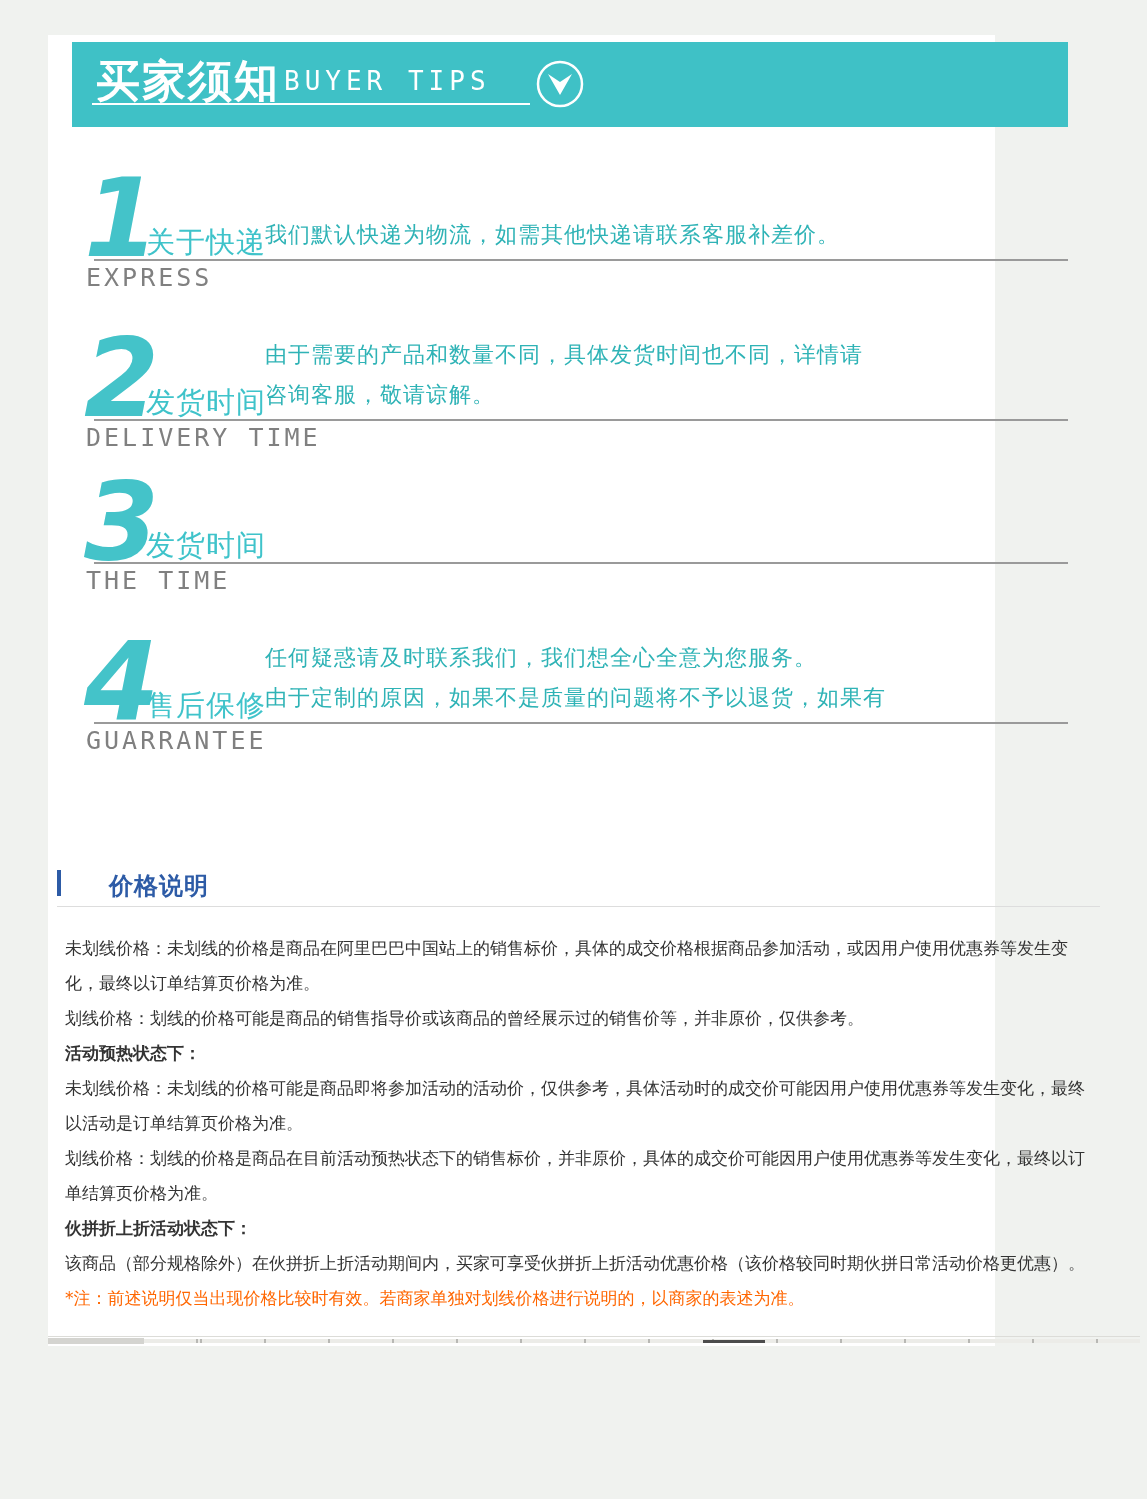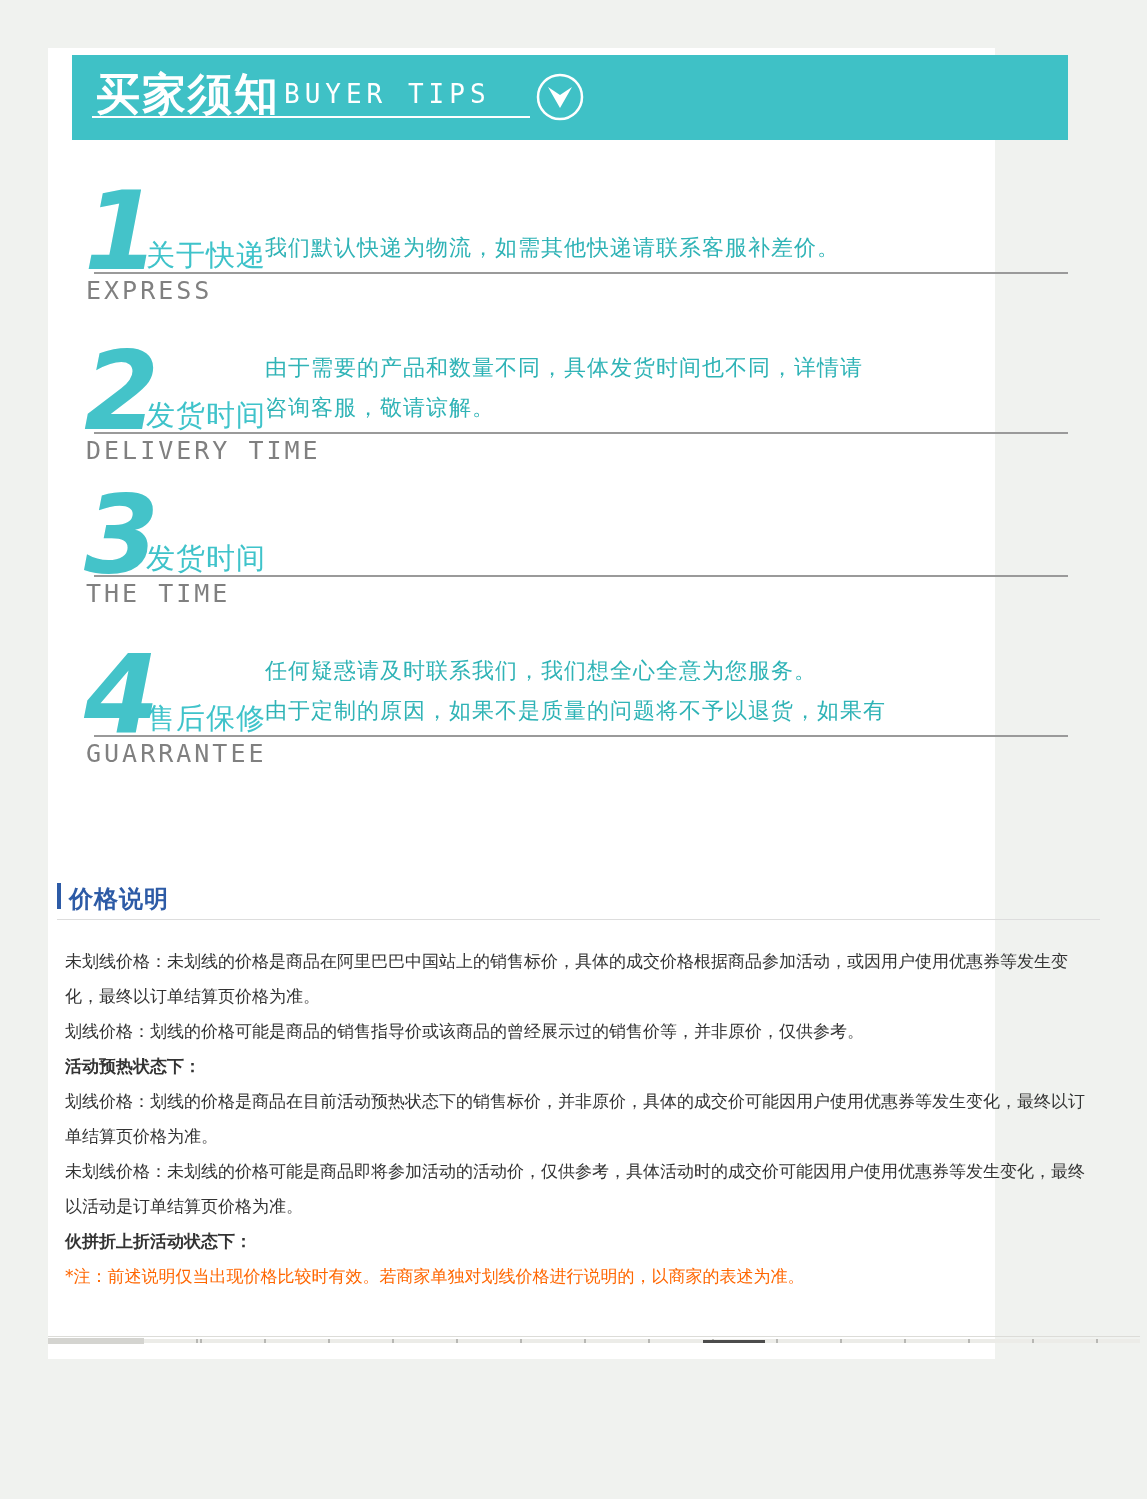--- a/index.html
+++ b/index.html
@@ -4,21 +4,21 @@
 <style>
   :root{
     --bg:#f0f2ef; --panel:#ffffff; --teal:#3fc1c6; --teal-num:#44c3c9;
     --teal-label:#3fc3ca; --teal-text:#2fb3b6; --divider:#9a9a9a;
     --en-gray:#808080; --blue:#2d5ba6; --ink:#333333; --orange:#ff6600;
     --rule:#dddddd;
   }
   *{box-sizing:border-box;margin:0;padding:0;}
   html,body{width:1147px;height:1499px;}
   body{background:var(--bg);font-family:"DejaVu Sans",sans-serif;position:relative;overflow:hidden;}
-  .panel{position:absolute;left:48px;top:48px;width:947px;height:1311px;background:var(--panel);}
+  .panel{position:absolute;left:48px;top:35px;width:947px;height:1311px;background:var(--panel);}
 
   
   .banner{position:absolute;left:24px;top:7px;width:996px;height:85px;background:var(--teal);}
   .banner-cn{position:absolute;left:24px;top:10px;font-size:44px;font-weight:bold;color:#fff;letter-spacing:2px;}
   .banner-en{position:absolute;left:192px;top:24px;font-size:26px;color:#fff;
              font-family:"DejaVu Sans Mono",monospace;letter-spacing:5px;padding-left:20px;}
   .banner-underline{position:absolute;left:20px;top:61px;width:438px;height:2px;background:#fff;}
   .banner-icon{position:absolute;left:462px;top:16px;width:52px;height:52px;}
 
   
@@ -27,21 +27,21 @@
            font-weight:bold;font-style:italic;color:var(--teal-num);}
   .tip-label-cn{position:absolute;left:74px;bottom:-4px;font-size:29px;color:var(--teal-label);letter-spacing:1px;}
   .tip-divider{position:absolute;left:22px;right:0;bottom:-2px;height:2px;background:var(--divider);}
   .tip-text{position:absolute;left:193px;bottom:4px;color:var(--teal-text);
             font-size:22px;line-height:40px;letter-spacing:1px;white-space:nowrap;}
   .tip-en{position:absolute;left:14px;top:88px;font-size:25px;color:var(--en-gray);
           font-family:"DejaVu Sans Mono",monospace;letter-spacing:3px;}
   #tip-0{top:140px;} #tip-1{top:300px;} #tip-2{top:443px;} #tip-3{top:603px;}
 
   
-  .price-title-row{position:absolute;left:9px;top:835px;height:32px;display:flex;align-items:flex-start;}
+  .price-title-row{position:absolute;left:9px;top:835px;height:32px;display:flex;align-items:flex-start;gap:40px;}
   .price-title-bar{width:4px;height:26px;background:var(--blue);margin-right:8px;}
   .price-title{font-size:24px;color:var(--blue);font-weight:bold;letter-spacing:1px;}
   .price-rule{position:absolute;left:9px;top:871px;width:1043px;height:1px;background:var(--rule);}
   .price-body{position:absolute;left:17px;top:896px;width:1030px;font-size:17px;
               line-height:35px;color:var(--ink);}
   .price-body .heading{font-weight:bold;}
   .price-body .note{color:var(--orange);}
 
   
   .scroll-strip{position:absolute;left:48px;top:1336px;width:1092px;height:10px;}
@@ -112,23 +112,24 @@
   <div class="price-title-row">
     <div class="price-title-bar"></div>
     <span class="price-title">价格说明</span>
   </div>
   <div class="price-rule"></div>
 
   <div class="price-body">
     <div class="para">未划线价格：未划线的价格是商品在阿里巴巴中国站上的销售标价，具体的成交价格根据商品参加活动，或因用户使用优惠券等发生变化，最终以订单结算页价格为准。</div>
     <div class="para">划线价格：划线的价格可能是商品的销售指导价或该商品的曾经展示过的销售价等，并非原价，仅供参考。</div>
     <div class="heading">活动预热状态下：</div>
+    <div class="para">未划线价格：未划线的价格可能是商品即将参加活动的活动价，仅供参考，具体活动时的成交价可能因用户使用优惠券等发生变化，最终以活动是订单结算页价格为准。</div>
     <div class="para">划线价格：划线的价格是商品在目前活动预热状态下的销售标价，并非原价，具体的成交价可能因用户使用优惠券等发生变化，最终以订单结算页价格为准。</div>
-    <div class="para">未划线价格：未划线的价格可能是商品即将参加活动的活动价，仅供参考，具体活动时的成交价可能因用户使用优惠券等发生变化，最终以活动是订单结算页价格为准。</div>
     <div class="heading">伙拼折上折活动状态下：</div>
+    <div class="para">该商品（部分规格除外）在伙拼折上折活动期间内，买家可享受伙拼折上折活动优惠价格（该价格较同时期伙拼日常活动价格更优惠）。</div>
     <div class="note">*注：前述说明仅当出现价格比较时有效。若商家单独对划线价格进行说明的，以商家的表述为准。</div>
   </div>
 
 </div>
 
 <div class="scroll-strip">
   <div class="strip-line"></div>
   <div class="strip-track"></div>
   <div class="strip-left"></div>
   <div class="strip-thumb"></div>

